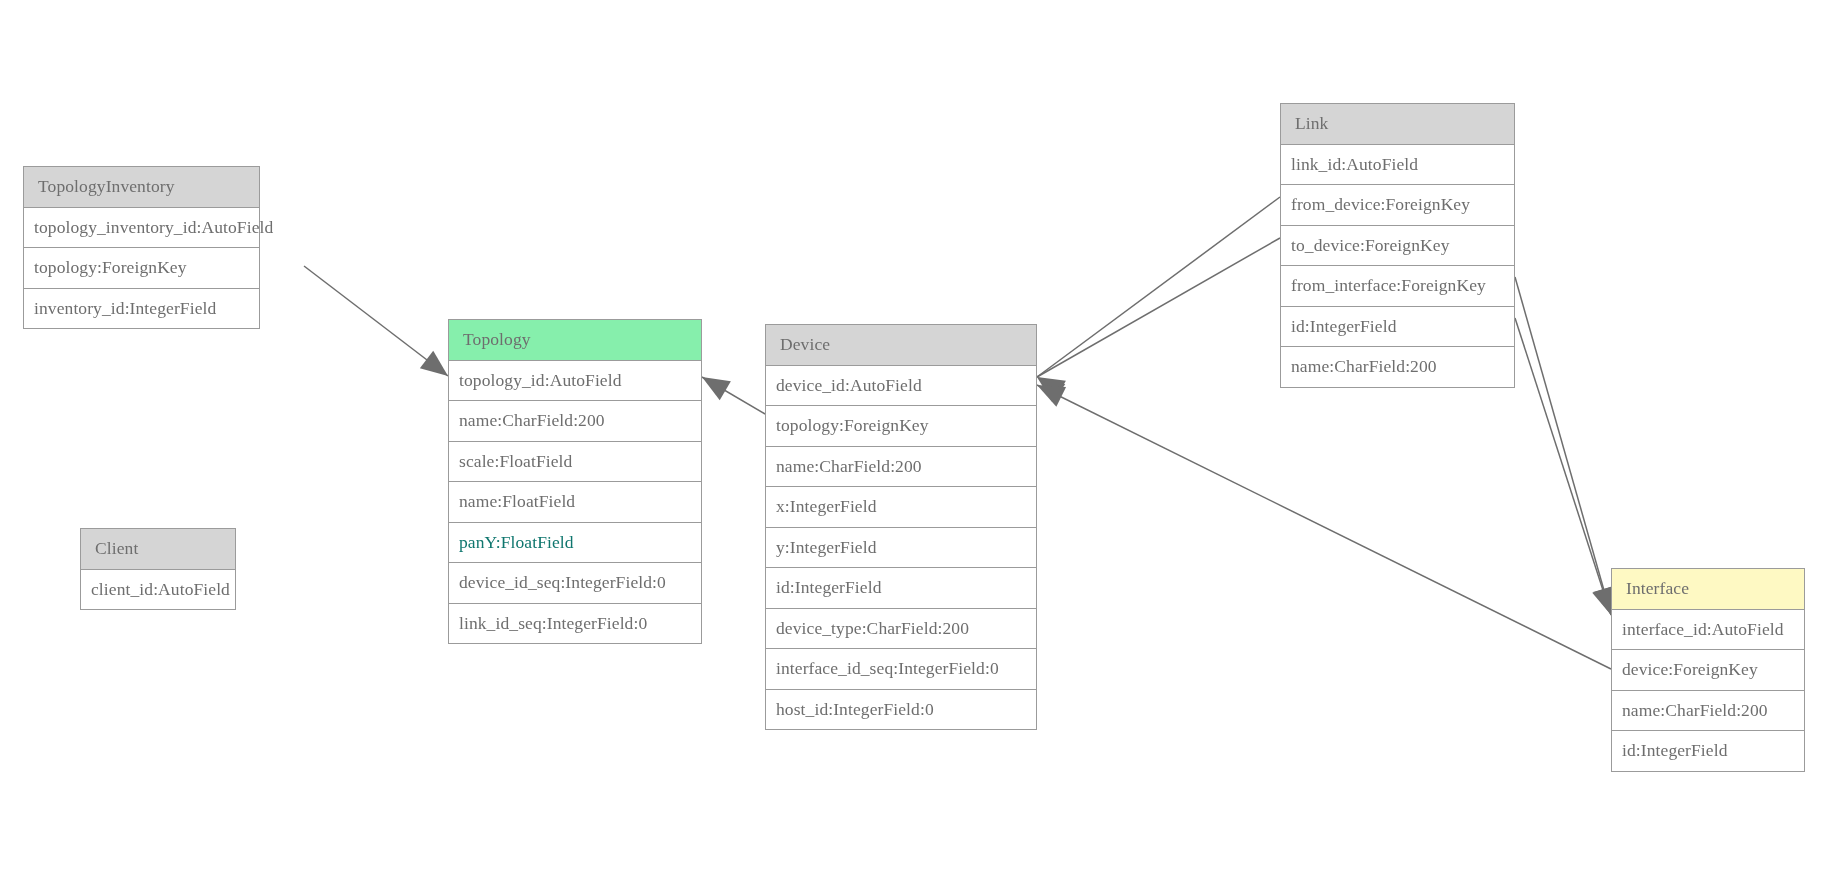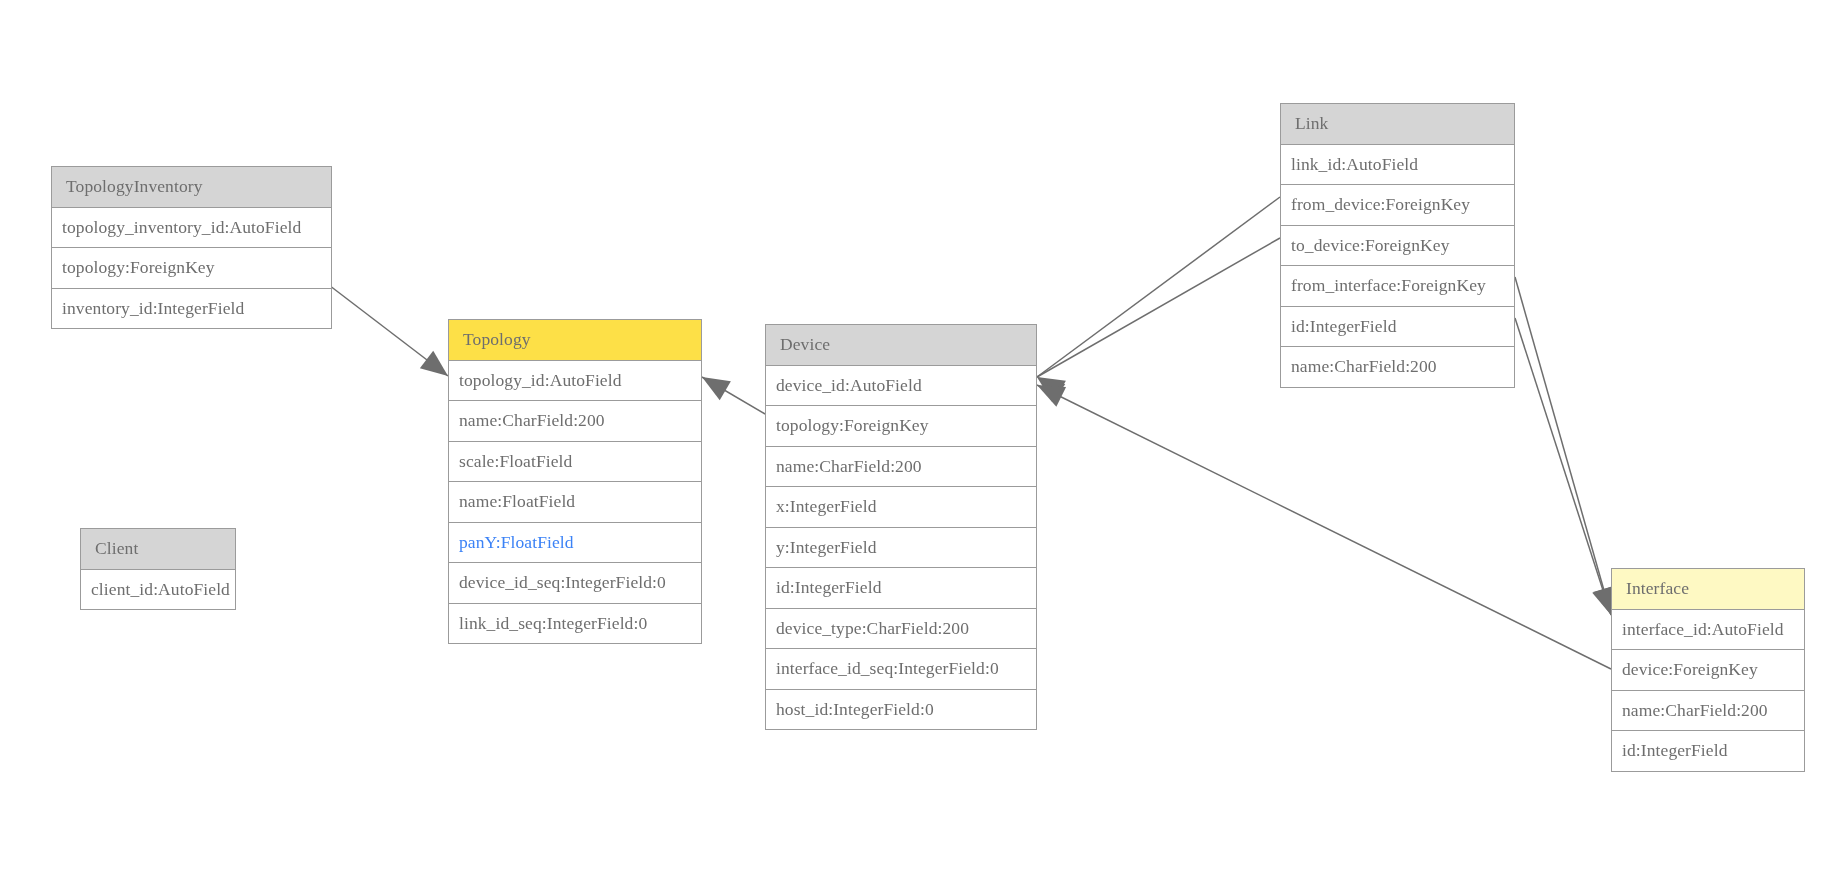--- a/index.html
+++ b/index.html
@@ -92,37 +92,37 @@
           <polygon points="0,0 -27,-11 -27,11" fill="#6e6e6e" transform="translate(1611,615) rotate(74.2)"></polygon>
         </g>
         <g>
           <path d="M 1515,318 L 1611,615" fill="none" stroke="#6e6e6e" stroke-width="1.5"></path>
           <polygon points="0,0 -27,-11 -27,11" fill="#6e6e6e" transform="translate(1611,615) rotate(72.1)"></polygon>
         </g>
       </g>
   </svg>
 
   <div id="entities">
-      <div class="entity-table" style="left: 23px; top: 166px; width: 281px; border-color: rgb(155, 155, 155); margin-left: 28px;">
+      <div class="entity-table" style="left: 23px; top: 166px; width: 237px; border-color: rgb(155, 155, 155);">
         <div class="entity-header" style="background: rgb(213, 213, 213); color: rgb(110, 110, 110); border-bottom-color: rgb(155, 155, 155);">TopologyInventory</div>
         <div class="entity-field" style="color: rgb(110, 110, 110); border-bottom-color: rgb(155, 155, 155);">topology_inventory_id:AutoField</div>
         <div class="entity-field" style="color: rgb(110, 110, 110); border-bottom-color: rgb(155, 155, 155);">topology:ForeignKey</div>
         <div class="entity-field" style="color: rgb(110, 110, 110); border-bottom-color: rgb(155, 155, 155);">inventory_id:IntegerField</div>
       </div>
       <div class="entity-table" style="left: 80px; top: 528px; width: 156px; border-color: rgb(155, 155, 155);">
         <div class="entity-header" style="background: rgb(213, 213, 213); color: rgb(110, 110, 110); border-bottom-color: rgb(155, 155, 155);">Client</div>
         <div class="entity-field" style="color: rgb(110, 110, 110); border-bottom-color: rgb(155, 155, 155);">client_id:AutoField</div>
       </div>
       <div class="entity-table" style="left: 448px; top: 319px; width: 254px; border-color: rgb(155, 155, 155);">
-        <div class="entity-header" style="background: #fde047; color: rgb(110, 110, 110); border-bottom-color: rgb(155, 155, 155);">Topology</div>
+        <div class="entity-header" style="background: #86efac; color: rgb(110, 110, 110); border-bottom-color: rgb(155, 155, 155);">Topology</div>
         <div class="entity-field" style="color: rgb(110, 110, 110); border-bottom-color: rgb(155, 155, 155);">topology_id:AutoField</div>
         <div class="entity-field" style="color: rgb(110, 110, 110); border-bottom-color: rgb(155, 155, 155);">name:CharField:200</div>
         <div class="entity-field" style="color: rgb(110, 110, 110); border-bottom-color: rgb(155, 155, 155);">scale:FloatField</div>
         <div class="entity-field" style="color: rgb(110, 110, 110); border-bottom-color: rgb(155, 155, 155);">name:FloatField</div>
-        <div class="entity-field" style="color: #3b82f6; border-bottom-color: rgb(155, 155, 155);">panY:FloatField</div>
+        <div class="entity-field" style="color: #0f766e; border-bottom-color: rgb(155, 155, 155);">panY:FloatField</div>
         <div class="entity-field" style="color: rgb(110, 110, 110); border-bottom-color: rgb(155, 155, 155);">device_id_seq:IntegerField:0</div>
         <div class="entity-field" style="color: rgb(110, 110, 110); border-bottom-color: rgb(155, 155, 155);">link_id_seq:IntegerField:0</div>
       </div>
       <div class="entity-table" style="left: 765px; top: 316px; width: 272px; border-color: rgb(155, 155, 155); margin-top: 8px;">
         <div class="entity-header" style="background: rgb(213, 213, 213); color: rgb(110, 110, 110); border-bottom-color: rgb(155, 155, 155);">Device</div>
         <div class="entity-field" style="color: rgb(110, 110, 110); border-bottom-color: rgb(155, 155, 155);">device_id:AutoField</div>
         <div class="entity-field" style="color: rgb(110, 110, 110); border-bottom-color: rgb(155, 155, 155);">topology:ForeignKey</div>
         <div class="entity-field" style="color: rgb(110, 110, 110); border-bottom-color: rgb(155, 155, 155);">name:CharField:200</div>
         <div class="entity-field" style="color: rgb(110, 110, 110); border-bottom-color: rgb(155, 155, 155);">x:IntegerField</div>
         <div class="entity-field" style="color: rgb(110, 110, 110); border-bottom-color: rgb(155, 155, 155);">y:IntegerField</div>

